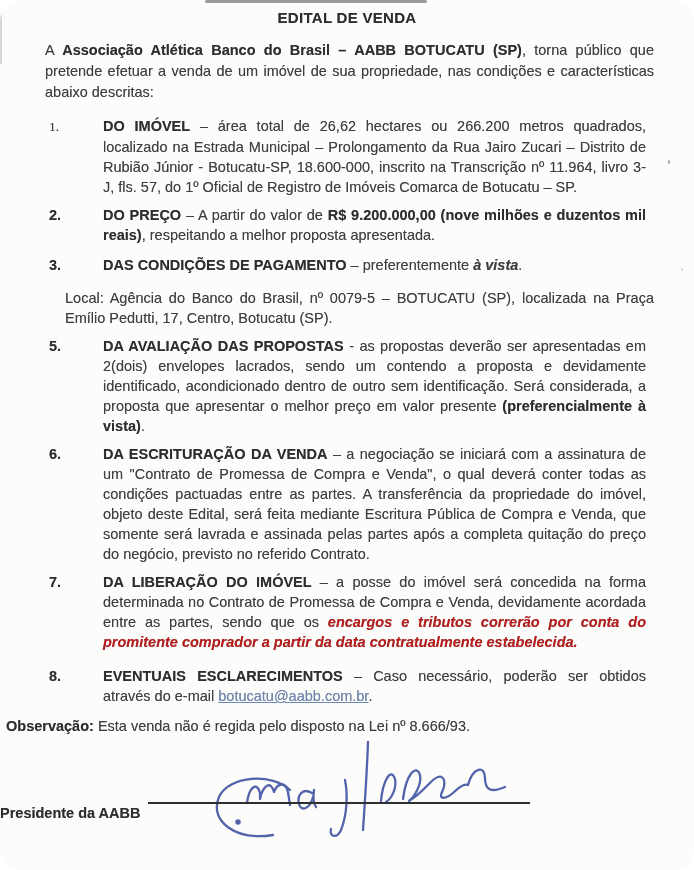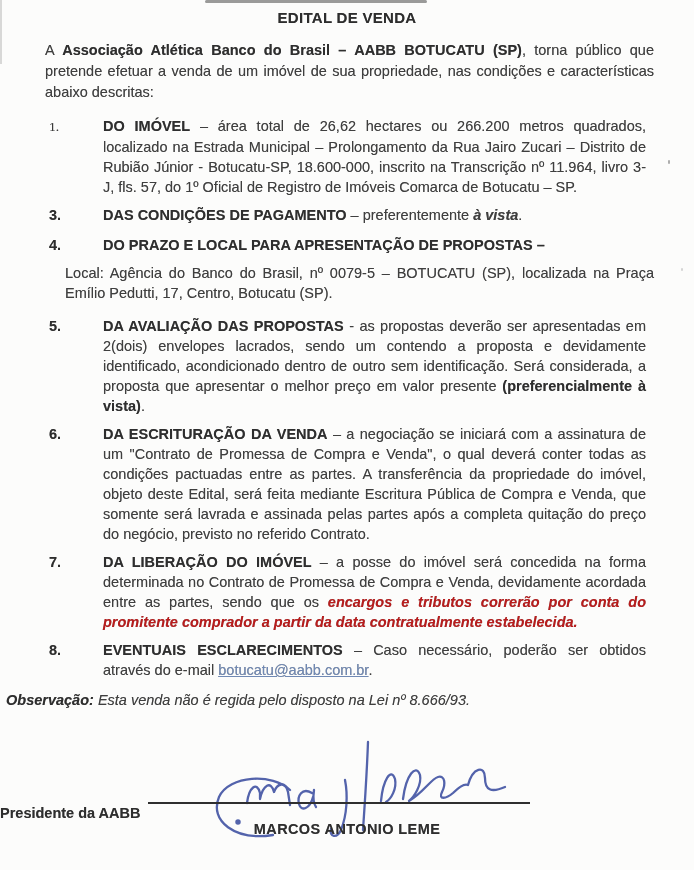--- a/index.html
+++ b/index.html
@@ -4,20 +4,21 @@
 <style>
   html,body{margin:0;padding:0;background:#ffffff;}
   .doc{
     position:relative;
     width:694px;height:870px;
     background:var(--page-bg,#fcfcfb);
     font-family:"Liberation Sans",sans-serif;
     color:var(--text-color,#3f3f3f);
     overflow:hidden;
     text-shadow:0 0 .4px rgba(70,70,70,.55);
+    border-radius:21px;
   }
   .title{
     margin:0;padding-top:9px;
     text-align:center;
     font-size:15px;font-weight:700;
     letter-spacing:.3px;color:#2d2d2d;
   }
   .intro{
     margin:14px 40px 0 45px;
     font-size:14.5px;line-height:21px;
@@ -53,21 +54,21 @@
     font-family:"Liberation Serif",serif;
     font-weight:400;font-size:13.5px;color:#3a3a3a;
   }
   .seg-normal{font-weight:400;}
   .seg-bold{font-weight:700;color:#2e2e2e;}
   .seg-italic{font-style:italic;font-weight:bold;}
   .seg-bold-italic{font-weight:700;font-style:italic;color:#b91c1c;}
   .seg-link{color:var(--link-color,#7089b4);text-decoration:underline;}
   .obs{
     margin:10px 40px 8px 6px;
-    font-size:14.5px;line-height:20px;font-style:italic;
+    font-size:14.5px;line-height:20px;
   }
   .sig-line{
     position:absolute;left:148px;top:802px;width:382px;
     border-top:2px solid #2f2f2f;height:0;
   }
   .sig-role{
     position:absolute;top:805px;left:0;width:694px;
     text-align:left;font-size:14.5px;font-weight:700;color:#2e2e2e;
   }
   .sig-name{
@@ -103,24 +104,26 @@
 
   <h1 class="title">EDITAL DE VENDA</h1>
 
   <p class="intro" id="intro"><span class="seg-normal">A </span><span class="seg-bold">Associação Atlética Banco do Brasil – AABB BOTUCATU (SP)</span><span class="seg-normal">, torna público que pretende efetuar a venda de um imóvel de sua propriedade, nas condições e características abaixo descritas:</span></p>
 
   <div class="items" id="items">
       <div class="item-block">
         <p class="item"><span class="num serif">1.</span><span class="seg-bold">DO IMÓVEL</span><span class="seg-normal"> – área total de 26,62 hectares ou 266.200 metros quadrados, localizado na Estrada Municipal – Prolongamento da Rua Jairo Zucari – Distrito de Rubião Júnior - Botucatu-SP, 18.600-000, inscrito na Transcrição nº 11.964, livro 3-J, fls. 57, do 1º Oficial de Registro de Imóveis Comarca de Botucatu – SP.</span></p>
       </div>
       <div class="item-block">
+        <p class="item"><span class="num">2.</span><span class="seg-bold">DO PREÇO</span><span class="seg-normal"> – A partir do valor de </span><span class="seg-bold">R$ 9.200.000,00 (nove milhões e duzentos mil reais)</span><span class="seg-normal">, respeitando a melhor proposta apresentada.</span></p>
+      </div>
+      <div class="item-block">
         <p class="item"><span class="num">3.</span><span class="seg-bold">DAS CONDIÇÕES DE PAGAMENTO</span><span class="seg-normal"> – preferentemente </span><span class="seg-italic">à vista</span><span class="seg-normal">.</span></p>
       </div>
       <div class="item-block">
-        <p class="item"><span class="num">4.</span><span class="seg-bold">DO PRAZO E LOCAL PARA APRESENTAÇÃO DE PROPOSTAS –</span></p>
         <p class="item-cont"><span class="seg-normal">Local: Agência do Banco do Brasil, nº 0079-5 – BOTUCATU (SP), localizada na Praça Emílio Pedutti, 17, Centro, Botucatu (SP).</span></p>
       </div>
       <div class="item-block">
         <p class="item"><span class="num">5.</span><span class="seg-bold">DA AVALIAÇÃO DAS PROPOSTAS</span><span class="seg-normal"> - as propostas deverão ser apresentadas em 2(dois) envelopes lacrados, sendo um contendo a proposta e devidamente identificado, acondicionado dentro de outro sem identificação. Será considerada, a proposta que apresentar o melhor preço em valor presente </span><span class="seg-bold">(preferencialmente à vista)</span><span class="seg-normal">.</span></p>
       </div>
       <div class="item-block">
         <p class="item"><span class="num">6.</span><span class="seg-bold">DA ESCRITURAÇÃO DA VENDA</span><span class="seg-normal"> – a negociação se iniciará com a assinatura de um "Contrato de Promessa de Compra e Venda", o qual deverá conter todas as condições pactuadas entre as partes. A transferência da propriedade do imóvel, objeto deste Edital, será feita mediante Escritura Pública de Compra e Venda, que somente será lavrada e assinada pelas partes após a completa quitação do preço do negócio, previsto no referido Contrato.</span></p>
       </div>
       <div class="item-block">
         <p class="item"><span class="num">7.</span><span class="seg-bold">DA LIBERAÇÃO DO IMÓVEL</span><span class="seg-normal"> – a posse do imóvel será concedida na forma determinada no Contrato de Promessa de Compra e Venda, devidamente acordada entre as partes, sendo que os </span><span class="seg-bold-italic">encargos e tributos correrão por conta do promitente comprador a partir da data contratualmente estabelecida.</span></p>
@@ -139,14 +142,13 @@
       <path d="M117,58 C107,52 102,61 104,69 C106,77 115,74 118,62 M119,55 C118,62 118,68 121,72"></path>
       <path d="M150,45 C153,60 152,80 146,95 C142,104 134,102 136,94"></path>
       <path d="M173,7 C172,35 170,66 168,95"></path>
       <path d="M186,66 C188,45 196,32 200,44 C202,54 196,64 191,67"></path>
       <path d="M208,64 C211,40 221,28 225,40 C227,50 219,62 214,66 C228,58 236,44 243,42 C250,40 251,49 247,57 C243,65 251,64 258,58 C264,52 269,48 273,50 C278,32 290,30 290,43 C290,55 296,58 310,52"></path>
       <circle cx="43" cy="87" r="1.6" fill="#3c4ea1" stroke="#3c4ea1"></circle>
     </g>
   </svg>
   <div class="sig-line"></div>
   <div class="sig-role">Presidente da AABB</div>
-  <div class="sig-name">MARCOS ANTONIO LEME</div>
 </div>
 
 </body></html>

